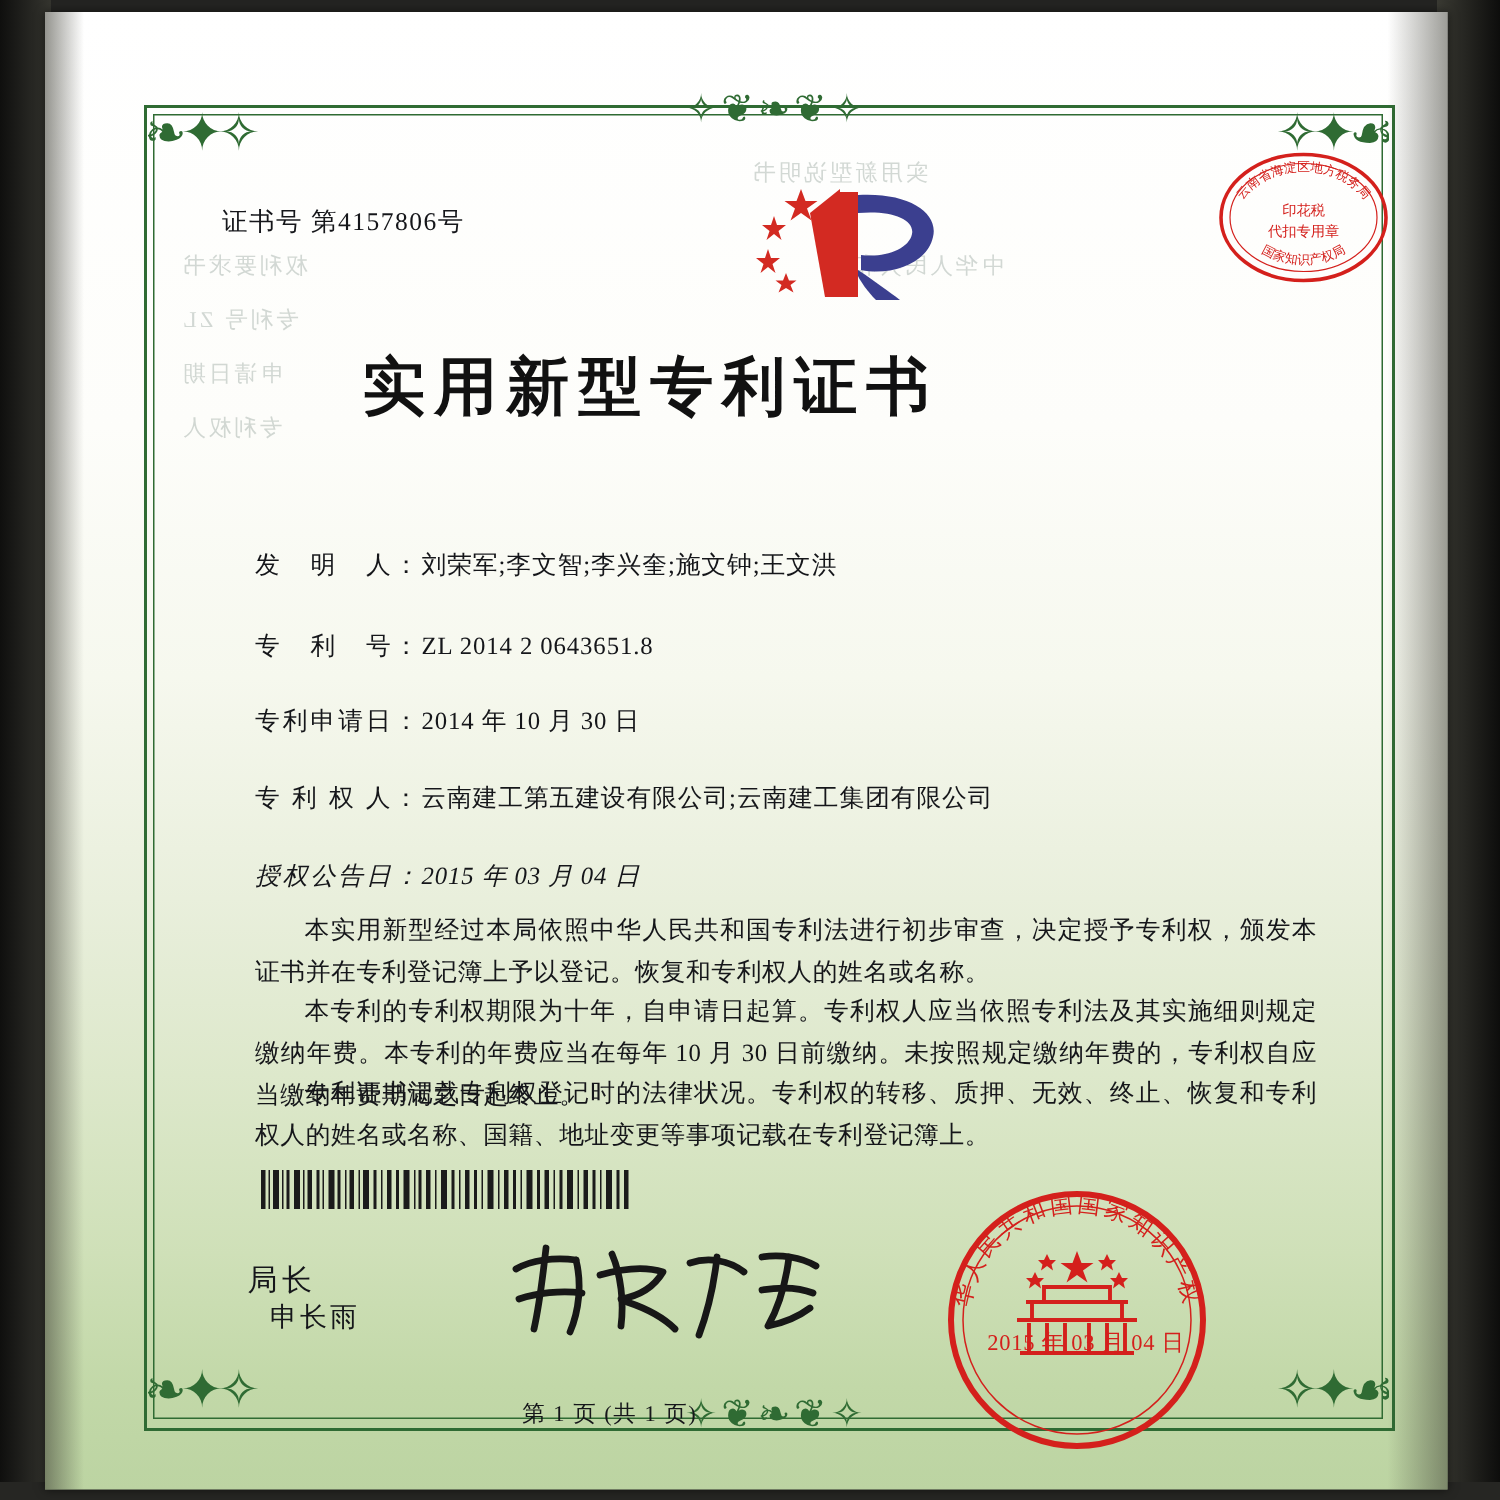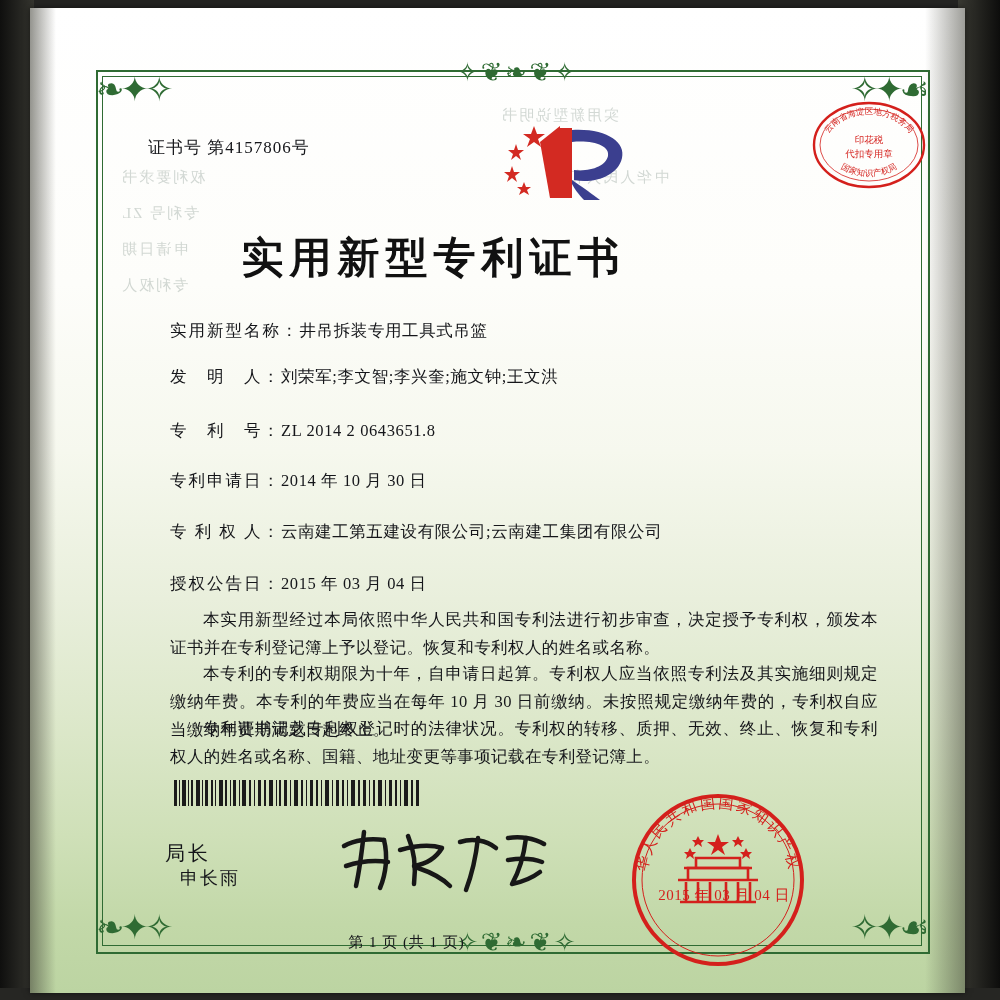--- a/index.html
+++ b/index.html
@@ -319,36 +319,33 @@
         <text font-size="8.5" fill="#d4201c" font-family="DejaVu Serif, serif">
           <textPath href="#taxbot" startOffset="50%" text-anchor="middle">国家知识产权局</textPath>
         </text>
         <text x="59" y="43" font-size="9.5" fill="#d4201c" text-anchor="middle" font-family="DejaVu Serif, serif">印花税</text>
         <text x="59" y="57" font-size="9.5" fill="#d4201c" text-anchor="middle" font-family="DejaVu Serif, serif">代扣专用章</text>
       </svg>
     </div>
 
     <div class="doc-title">实用新型专利证书</div>
 
-    <div class="field" style="top:312px;">
-      <span class="lbl">实用新型名称：</span><span class="val">井吊拆装专用工具式吊篮</span>
-    </div>
     <div class="field" style="top:358px;">
       <span class="lbl">发　明　人：</span><span class="val">刘荣军;李文智;李兴奎;施文钟;王文洪</span>
     </div>
     <div class="field" style="top:412px;text-align:right;">
       <span class="lbl">专　利　号：</span><span class="val">ZL 2014 2 0643651.8</span>
     </div>
     <div class="field" style="top:462px;">
       <span class="lbl">专利申请日：</span><span class="val">2014 年 10 月 30 日</span>
     </div>
     <div class="field" style="top:513px;">
       <span class="lbl">专 利 权 人：</span><span class="val">云南建工第五建设有限公司;云南建工集团有限公司</span>
     </div>
-    <div class="field" style="top:565px;">
+    <div class="field" style="top:565px;font-style:italic;">
       <span class="lbl">授权公告日：</span><span class="val">2015 年 03 月 04 日</span>
     </div>
 
     <div class="body-para" style="top:598px;">本实用新型经过本局依照中华人民共和国专利法进行初步审查，决定授予专利权，颁发本证书并在专利登记簿上予以登记。恢复和专利权人的姓名或名称。</div>
     <div class="body-para" style="top:652px;">本专利的专利权期限为十年，自申请日起算。专利权人应当依照专利法及其实施细则规定缴纳年费。本专利的年费应当在每年 10 月 30 日前缴纳。未按照规定缴纳年费的，专利权自应当缴纳年费期满之日起终止。</div>
     <div class="body-para" style="top:707px;">专利证书记载专利权登记时的法律状况。专利权的转移、质押、无效、终止、恢复和专利权人的姓名或名称、国籍、地址变更等事项记载在专利登记簿上。</div>
 
     <div class="barcode">
       <i style="left:0px;width:3px"></i>
         <i style="left:5px;width:1px"></i>

